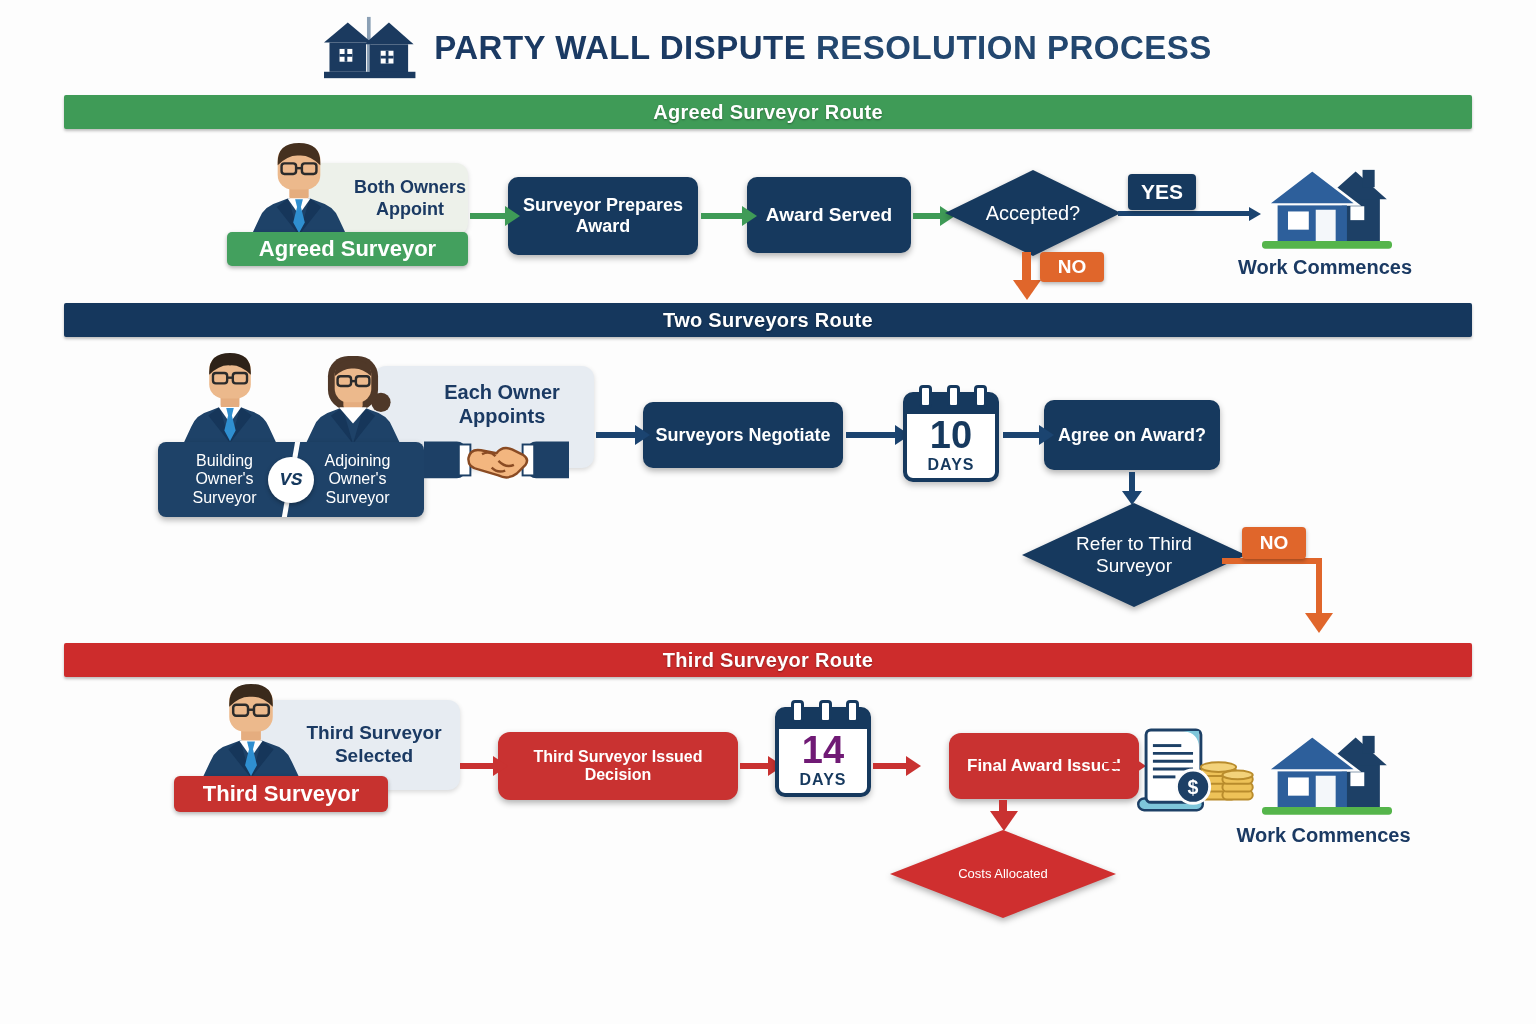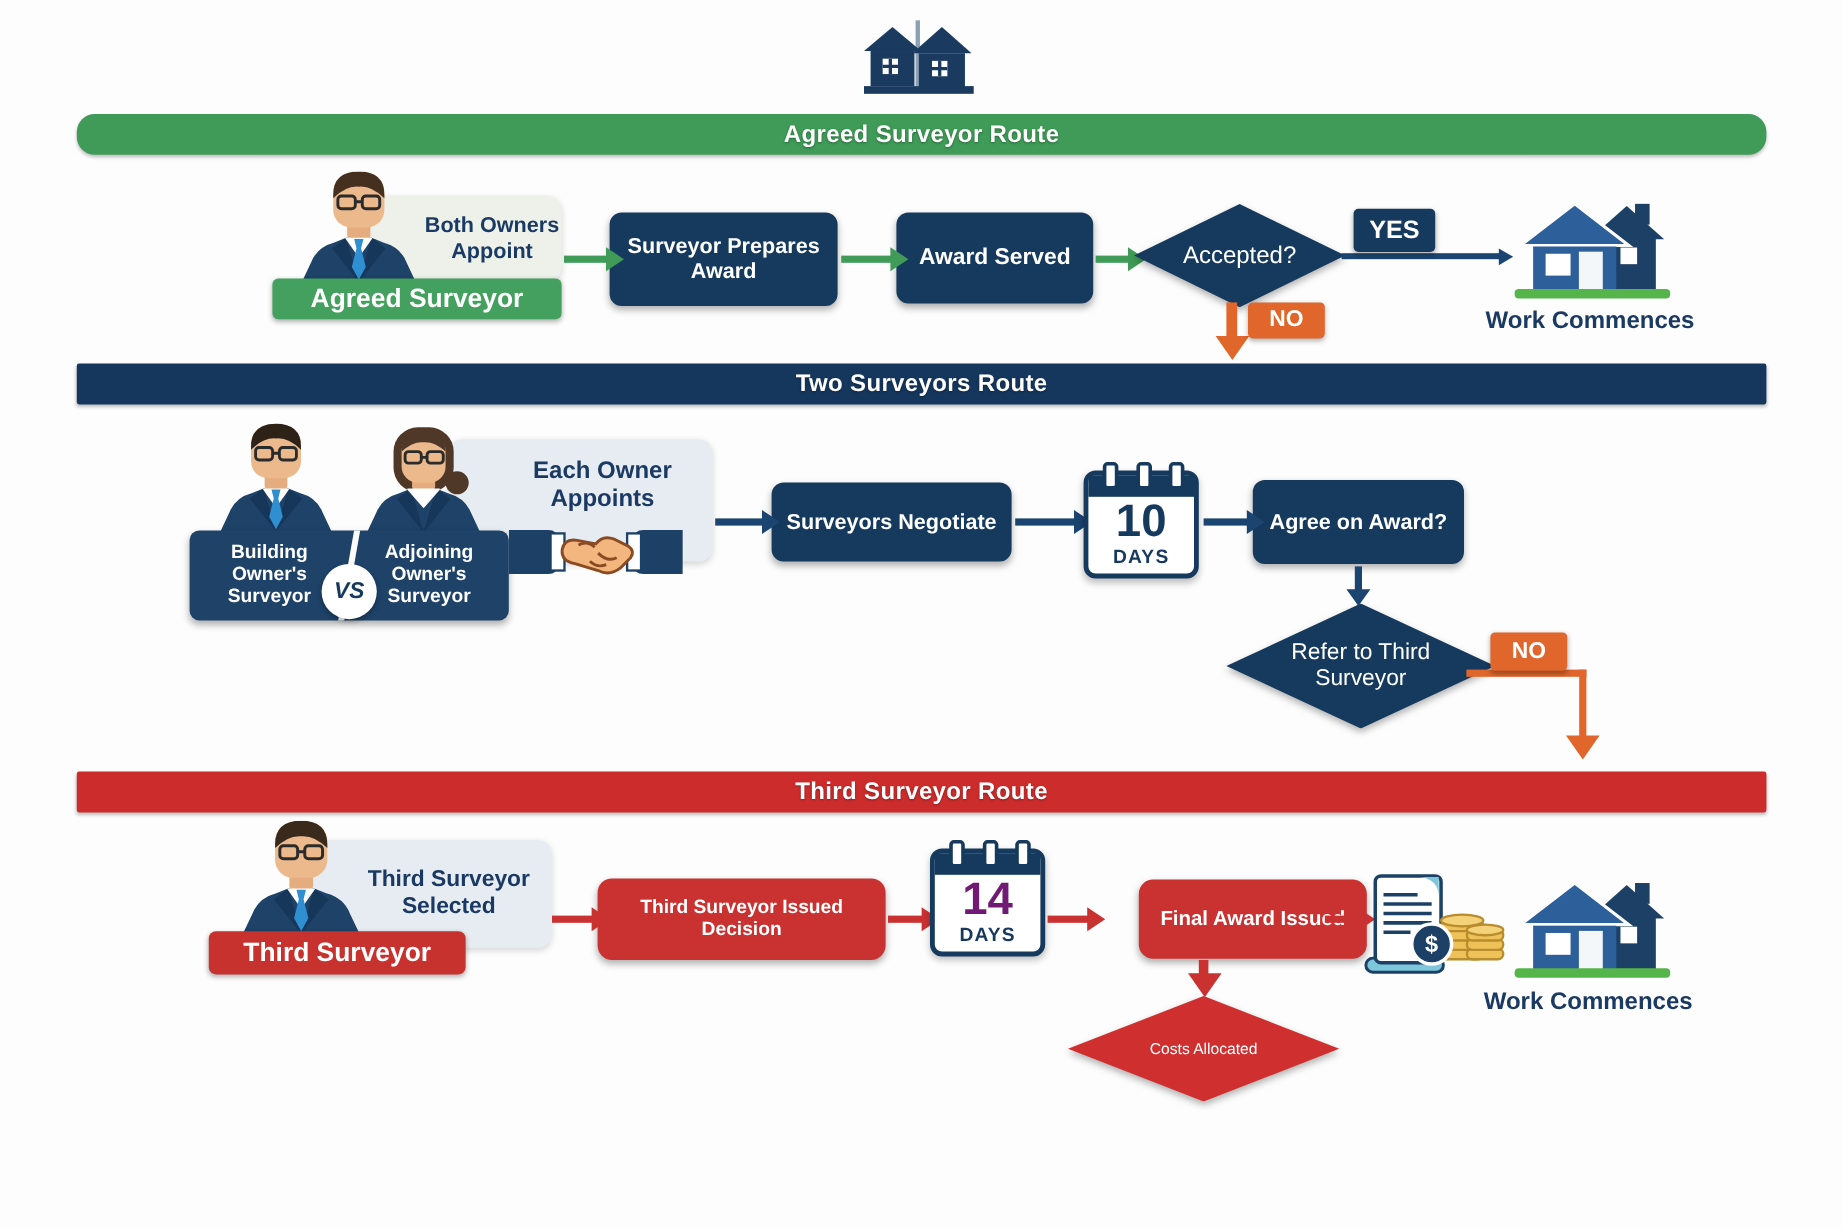--- a/index.html
+++ b/index.html
@@ -62,21 +62,21 @@
   .calendar{position:absolute;width:96px;background:#fff;border:4px solid #16395e;border-radius:10px;z-index:2;
             box-shadow:0 3px 6px rgba(0,0,0,.25);box-sizing:border-box;}
   .cal-head{height:18px;background:#16395e;}
   .cal-ring{position:absolute;top:-11px;width:7px;height:17px;background:#fff;border:3px solid #16395e;border-radius:4px;}
   .cal-num{font-size:38px;font-weight:bold;color:#16395e;text-align:center;line-height:1.05;margin-top:2px;}
   .cal-num.red{color:#701a75;}
   .cal-days{font-size:16px;font-weight:bold;color:#16395e;text-align:center;letter-spacing:1px;padding-bottom:4px;}
   
   .split{position:absolute;background:#1e4268;border-radius:8px;display:flex;z-index:3;
          box-shadow:0 3px 6px rgba(0,0,0,.3);overflow:hidden;}
-  .split .half{flex:1;display:flex;align-items:center;justify-content:center;color:#fff;font-weight:bold;
+  .split .half{flex:1;display:flex;align-items:center;justify-content:center;color:#fff;font-weight:normal;
          font-size:16px;line-height:1.15;text-align:center;padding:4px;}
   .split .divline{position:absolute;left:50%;top:-8px;bottom:-8px;width:5px;background:#fdfdfd;
          transform:translateX(-50%) rotate(10deg);}
   .vs{position:absolute;left:50%;top:50%;transform:translate(-50%,-50%);width:46px;height:46px;background:#fff;
       border-radius:50%;display:flex;align-items:center;justify-content:center;color:#16395e;
       font-style:italic;font-weight:bold;font-size:19px;z-index:4;box-shadow:0 2px 4px rgba(0,0,0,.3);}
   .outcome{position:absolute;color:#1b3a63;font-size:20px;font-weight:bold;text-align:center;z-index:2;}
   .icon{position:absolute;z-index:2;}
   .person{z-index:2;}
 </style>
@@ -91,23 +91,28 @@
       <polygon points="0,30 26,8 52,30" fill="#1b3a5f"></polygon>
       <rect x="6" y="30" width="40" height="32" fill="#1b3a5f"></rect>
       <rect x="17" y="37" width="14" height="14" fill="#fff"></rect>
       <path d="M24 37 V51 M17 44 H31" stroke="#1b3a5f" stroke-width="3"></path>
       <polygon points="44,32 71,8 98,32" fill="#1b3a5f"></polygon>
       <rect x="50" y="32" width="42" height="32" fill="#1b3a5f"></rect>
       <rect x="62" y="39" width="14" height="14" fill="#fff"></rect>
       <path d="M69 39 V53 M62 46 H76" stroke="#1b3a5f" stroke-width="3"></path>
       <rect x="0" y="62" width="100" height="7" fill="#1b3a5f"></rect>
     </svg>
-  </div>
-
-  <div class="banner bn-green" style="top:95px;border-radius:15px;">Agreed Surveyor Route</div>
+    <div class="title">
+      <span class="t1">PARTY WALL DISPUTE</span>
+      <span> </span>
+      <span class="t2">RESOLUTION PROCESS</span>
+    </div>
+  </div>
+
+  <div class="banner bn-green" style="top:95px;">Agreed Surveyor Route</div>
 
   <svg class="icon person" style="left:243px;top:143px;" width="112" height="92" viewBox="0 0 110 95">
     <path d="M6 95 L14 78 Q19 65 34 61 L44 57 H66 L76 61 Q91 65 96 78 L104 95 Z" fill="#1e4268"></path>
     <path d="M44 57 L55 95 L32 66 Z" fill="#16365a"></path>
       <path d="M66 57 L55 95 L78 66 Z" fill="#16365a"></path>
     <rect x="45" y="38" width="20" height="22" rx="5" fill="#e5ad7f"></rect>
     <path d="M43 57 L55 74 L67 57 Z" fill="#fff"></path>
     <path d="M51 58 H59 L57 66 L61 82 L55 93 L49 82 L53 66 Z" fill="#2f8fd0"></path>
     <rect x="33" y="2" width="44" height="46" rx="15" fill="#ecb98c"></rect>
     <path d="M33 20 Q33 0 55 0 Q77 0 77 20 L77 23 Q66 12 55 13 Q44 12 33 23 Z" fill="#45301f"></path>
@@ -197,21 +202,21 @@
 
   <div class="split" style="left:158px;top:442px;width:266px;height:75px;">
     <div class="half">
       <span style="width:110px;">Building Owner's Surveyor</span>
     </div>
     <div class="half">
       <span style="width:110px;">Adjoining Owner's Surveyor</span>
     </div>
     <div class="divline"></div>
   </div>
-  <div class="vs" style="left:291px;top:493px;">VS</div>
+  <div class="vs" style="left:291px;top:480px;font-family:Liberation Mono, monospace;">VS</div>
 
   <div class="chip chip-blue" style="left:374px;top:366px;width:220px;height:102px;font-size:20px;align-items:flex-start;padding-top:14px;">
     <span style="width:135px;margin-left:36px;">Each Owner Appoints</span>
   </div>
 
   <svg class="icon" style="left:424px;top:428px;z-index:3;" width="145" height="62" viewBox="0 0 150 64">
     <path d="M0 14 H34 Q42 14 42 22 V44 Q42 52 34 52 H0 Z" fill="#1d4066"></path>
     <rect x="36" y="17" width="12" height="32" fill="#fff" stroke="#1d4066" stroke-width="2"></rect>
     <path d="M150 14 H116 Q108 14 108 22 V44 Q108 52 116 52 H150 Z" fill="#1d4066"></path>
     <rect x="102" y="17" width="12" height="32" fill="#fff" stroke="#1d4066" stroke-width="2"></rect>

